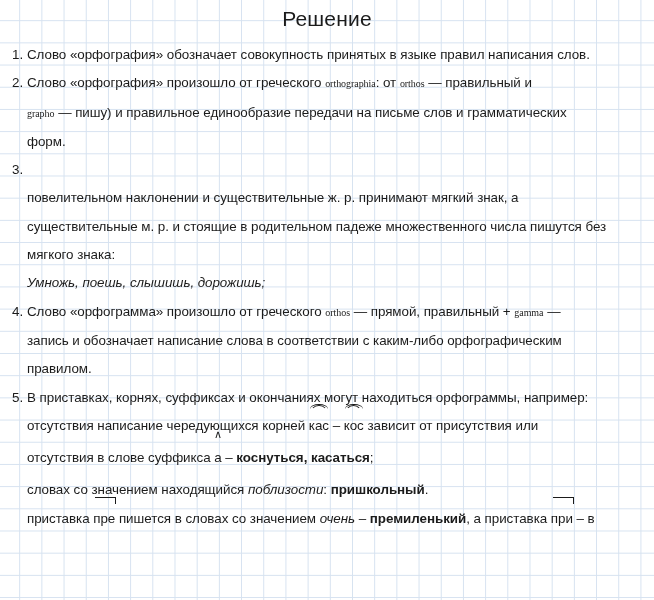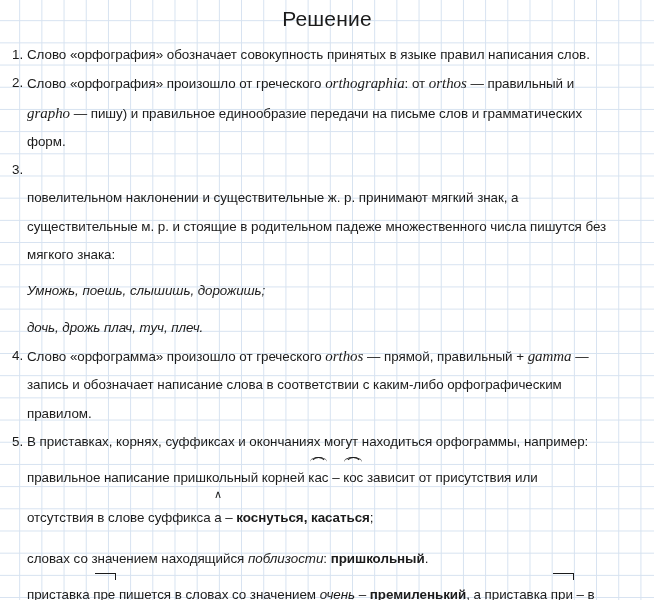--- a/index.html
+++ b/index.html
@@ -57,32 +57,30 @@
     flex: 1 1 auto;
     line-height: 28.3px;
     letter-spacing: -0.05px;
   }
 
   .plain-line {
     font-size: 13.4px;
     line-height: 28.3px;
     padding-left: 15px;
     letter-spacing: -0.05px;
-    margin-top: 8px;
   }
 
   .ital-ex {
     font-style: italic;
     font-weight: 400;
   }
 
   .lat {
     font-family: "Liberation Serif", serif;
-    font-style: italic;
-    font-size: 15px;
+    font-size: 10px;
     margin-top: 24px;
   }
 
   .bold {
     font-weight: bold;
   }
 
   .em {
     font-style: italic;
   }
@@ -184,40 +182,39 @@
       <span class="num">3.</span>
       <span class="item-text">
         <br>
         <span>повелительном наклонении и существительные ж. р. принимают мягкий знак, а</span><br>
         <span>существительные м. р. и стоящие в родительном падеже множественного числа пишутся без</span><br>
         <span>мягкого знака:</span>
       </span>
     </div>
 
     <div class="plain-line ital-ex">Умножь, поешь, слышишь, дорожишь;</div>
-    <div class="plain-line ital-ex">дочь, дрожь плач, туч, плеч.</div>
 
     <div class="item">
       <span class="num">4.</span>
       <span class="item-text">
         <span>Слово «орфограмма» произошло от греческого </span><span class="lat">orthos</span><span> — прямой, правильный + </span><span class="lat">gamma</span><span> —</span><br>
         <span>запись и обозначает написание слова в соответствии с каким-либо орфографическим</span><br>
         <span>правилом.</span>
       </span>
     </div>
 
     <div class="item">
       <span class="num">5.</span>
       <span class="item-text">
         <span>В приставках, корнях, суффиксах и окончаниях могут находиться орфограммы, например:</span>
       </span>
     </div>
 
     <div class="plain-line">
-      <span>правильное написание пришкольный корней </span><span class="root-mark">кас</span><span> – </span><span class="root-mark">кос</span><span> зависит от присутствия или</span>
+      <span>отсутствия написание чередующихся корней </span><span class="root-mark">кас</span><span> – </span><span class="root-mark">кос</span><span> зависит от присутствия или</span>
     </div>
 
     <div class="gap-sm"></div>
 
     <div class="plain-line">
       <span>отсутствия в слове суффикса </span><span class="suffix-mark">а</span><span> – </span><span class="bold">коснуться, касаться</span><span>;</span>
     </div>
 
     <div class="gap-sm"></div>
 

